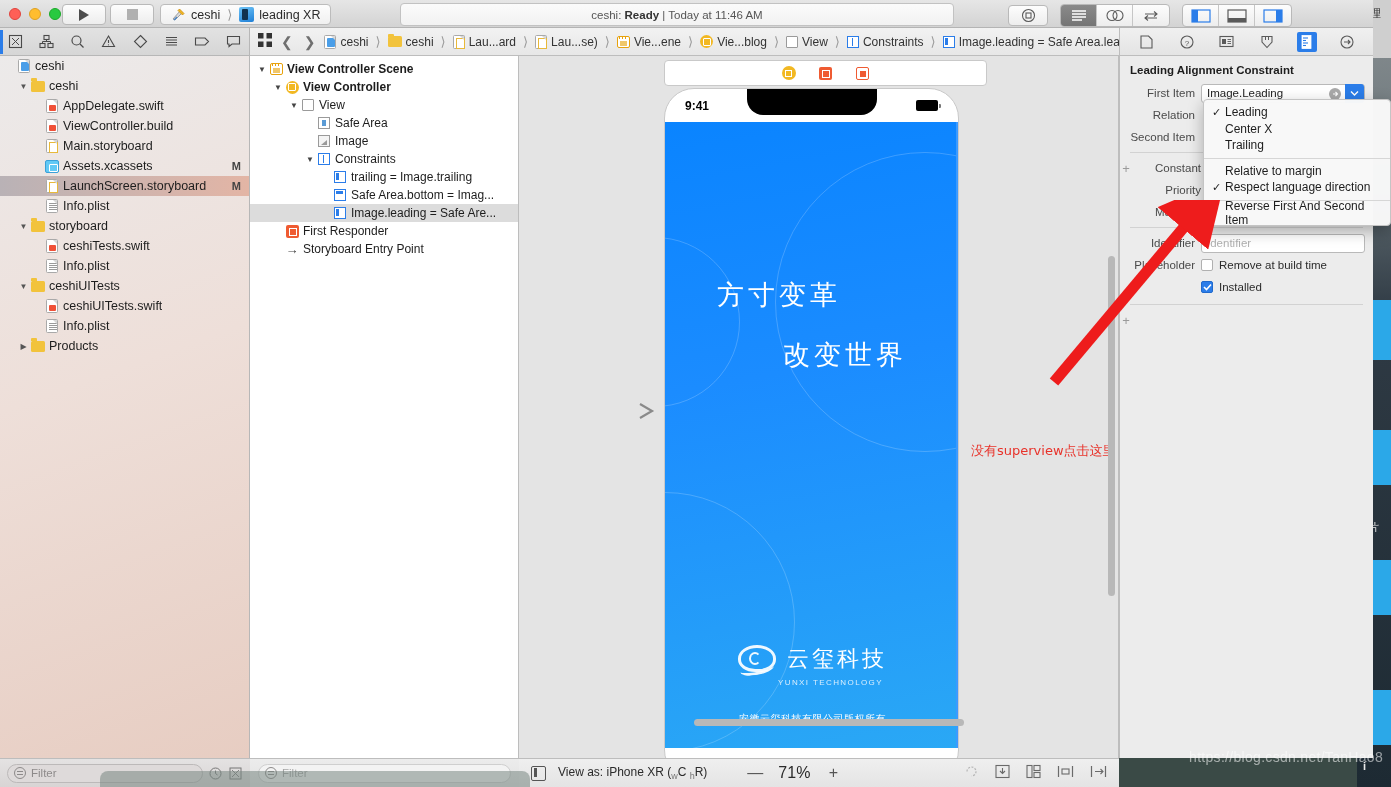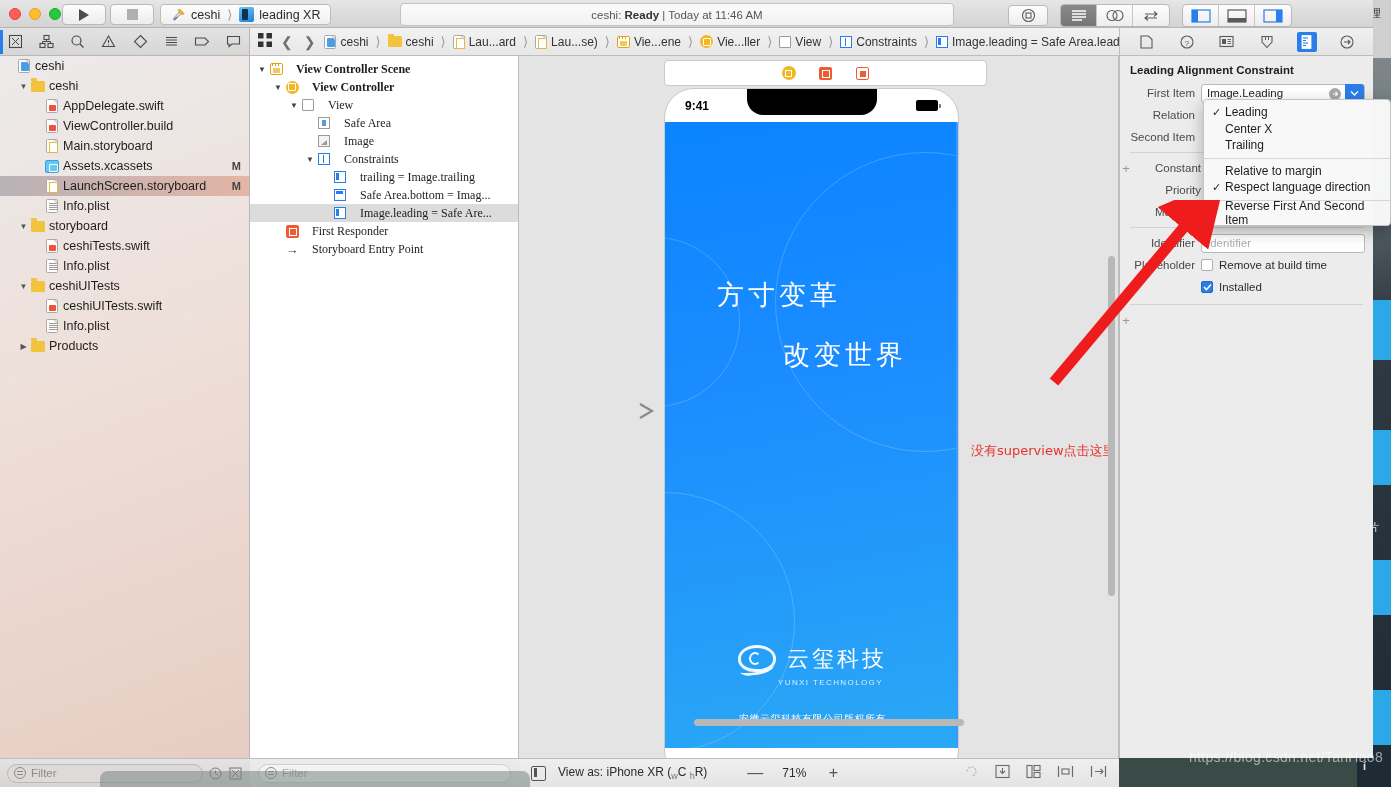--- a/index.html
+++ b/index.html
@@ -130,21 +130,21 @@
                box-shadow:0 3px 0 #8d8a8a;}
   .fbtn { width:15px;height:15px;margin-left:5px;display:flex;align-items:center;justify-content:center;}
 
   
   .outline { position:absolute; left:250px; top:56px; width:269px; height:702px;
              background:#fff; border-right:1px solid #bdbdbd; overflow:hidden; }
   .orow { height:18px; display:flex; align-items:center; font-size:12px; color:#1d1d1d; }
   .orow.sel { background:#dcdcdc; }
   .orow .disc { width:12px; font-size:8px; color:#444; text-align:center; flex:none; }
   .orow .oic { width:16px; flex:none; display:flex;align-items:center;justify-content:center; }
-  .orow .lbl { margin-left:12px; white-space:nowrap;font-family:Liberation Serif, serif; }
+  .orow .lbl { margin-left:3px; white-space:nowrap; }
   .orow.bold .lbl { font-weight:bold; }
 
   .ic-scene{width:13px;height:12px;background:#fff;border:1.5px solid #e8a20c;border-radius:2px;position:relative;}
   .ic-scene:before{content:"";position:absolute;left:1px;top:0px;width:9px;height:2px;
                    background:repeating-linear-gradient(90deg,#e8a20c 0 1.5px,#fff 1.5px 3px);}
   .ic-scene:after{content:"";position:absolute;left:2px;top:4px;width:7px;height:5px;background:#f0c76a;}
   .ic-vc{width:13px;height:13px;border-radius:50%;background:#f2b822;display:flex;align-items:center;justify-content:center;}
   .ic-vc:after{content:"";width:6px;height:6px;border:1.5px solid #fff;border-radius:1px;}
   .ic-view{width:12px;height:12px;border:1.5px solid #9a9a9a;background:#fff;border-radius:1px;}
   .ic-safe{width:12px;height:12px;border:1.5px solid #9a9a9a;background:#fff;position:relative;}
@@ -231,21 +231,21 @@
                     background:#b8b8b8; border-radius:4px; }
   .vscroll { position:absolute; right:3px; top:200px; width:7px; height:340px;
              background:#b8b8b8; border-radius:4px; }
 
   .canvasbar { position:absolute; left:519px; bottom:0; width:600px; height:29px;
                background:linear-gradient(180deg,#efefef,#e4e4e4); border-top:1px solid #bdbdbd;
                display:flex; align-items:center; padding:0 12px; gap:12px; font-size:12px; color:#2b2b2b; }
   .dev-ic { width:15px;height:15px;border:1.5px solid #555;border-radius:2px;position:relative; }
   .dev-ic:after{content:"";position:absolute;left:2px;top:1px;width:3px;height:9px;background:#555;}
   .zbtn { width:20px; text-align:center; font-size:16px; color:#555; }
-  .zval { font-size:12px; color:#2b2b2b; min-width:34px; text-align:center; }
+  .zval { font-size:16px; color:#2b2b2b; min-width:34px; text-align:center; }
   .cb-right { margin-left:auto; display:flex; gap:16px; align-items:center; }
   .sub { font-size:9px; vertical-align:sub; color:#777; }
 
   
   .inspector { position:absolute; left:1119px; top:56px; width:254px; height:702px;
                background:#ececec; border-left:1px solid #bdbdbd; overflow:hidden; }
   .insp-title { padding:8px 10px 6px 10px; font-size:11.5px; font-weight:bold; color:#1d1d1d; }
   .insp-row { display:flex; align-items:center; height:22px; padding:0 8px 0 0; gap:6px; }
   .insp-lbl { width:75px; text-align:right; font-size:11.5px; color:#4a4a4a; flex:none; }
   .insp-ctl { flex:1; height:19px; background:#fff; border:1px solid #b9b9b9; border-radius:3px;
@@ -477,21 +477,21 @@
       <span>Lau...se)</span>
     </span>
     <span class="chev">⟩</span>
     <span class="crumb">
       <span class="ic-scene"></span>
       <span>Vie...ene</span>
     </span>
     <span class="chev">⟩</span>
     <span class="crumb">
       <span class="ic-vc"></span>
-      <span>Vie...ller</span>
+      <span>Vie...blog</span>
     </span>
     <span class="chev">⟩</span>
     <span class="crumb">
       <span class="ic-view"></span>
       <span>View</span>
     </span>
     <span class="chev">⟩</span>
     <span class="crumb">
       <span class="ic-cons"></span>
       <span>Constraints</span>

